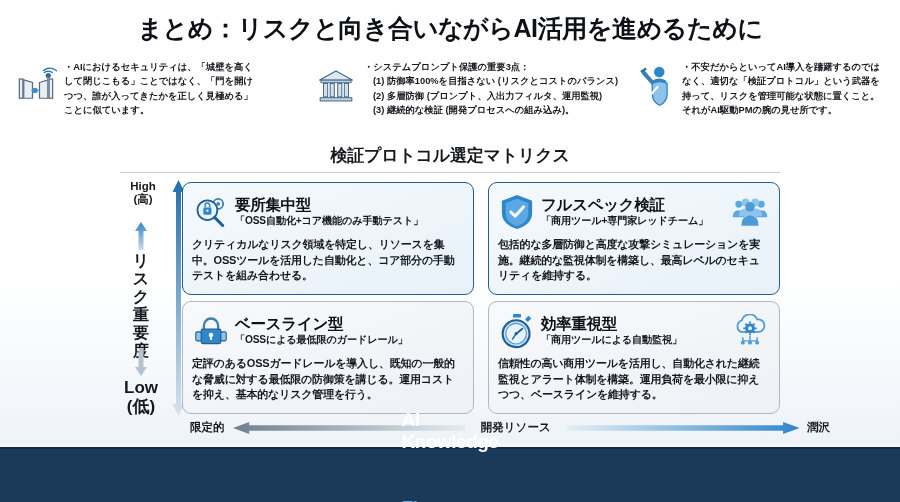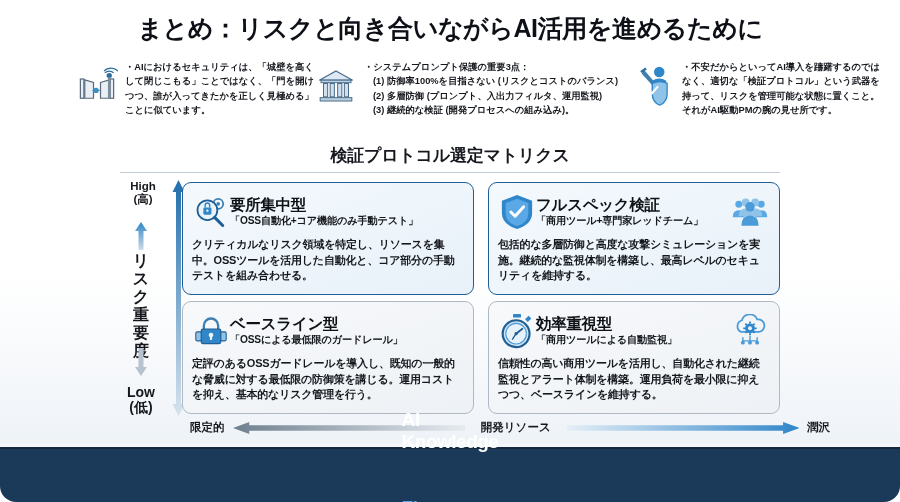--- a/index.html
+++ b/index.html
@@ -4,63 +4,63 @@
 <style>
   html,body{margin:0;padding:0;}
   body{
     width:900px;height:502px;overflow:hidden;
     font-family:"Liberation Sans","DejaVu Sans",sans-serif;
     background:#ffffff;
     color:#111317;
   }
   .slide{position:relative;width:900px;height:502px;
     background:linear-gradient(180deg,#ffffff 0%,#ffffff 55%,#f4f7fa 78%,#eef3f8 88%,#ffffff 90%);
-    overflow:hidden;border-radius:16px;}
+    overflow:hidden;}
 
   
   .title{
     position:absolute;left:0;top:12px;width:900px;text-align:center;
     font-size:25px;font-weight:bold;letter-spacing:-0.4px;color:#0d1117;
   }
 
   
   .header{position:absolute;left:14px;top:58px;width:876px;height:80px;display:flex;}
   .hcol{display:flex;align-items:flex-start;gap:6px;}
-  .hcol.c1{width:300px;justify-content:flex-end;}
+  .hcol.c1{width:300px;}
   .hcol.c2{width:318px;}
   .hcol.c3{width:258px;}
   .hicon{flex:0 0 auto;width:44px;height:56px;display:flex;align-items:center;justify-content:center;}
   .htext{font-size:9.3px;line-height:1.55;font-weight:bold;color:#15181d;padding-top:2px;}
   .numline{padding-left:9px;}
 
   
   .matrix-title{
     position:absolute;left:0;top:144px;width:900px;text-align:center;
     font-size:17px;font-weight:bold;color:#15181d;letter-spacing:-0.2px;
   }
   .matrix-rule{position:absolute;left:120px;top:172px;width:660px;height:1px;background:#c3ccd6;}
 
   
   .v-axis{position:absolute;left:106px;top:180px;width:70px;height:236px;}
   .v-high{position:absolute;left:8px;top:0px;width:58px;text-align:center;font-size:11.5px;font-weight:bold;line-height:1.12;color:#15181d;}
-  .v-low{position:absolute;left:6px;bottom:0px;width:58px;text-align:center;font-size:14px;font-weight:bold;line-height:1.12;color:#15181d;}
+  .v-low{position:absolute;left:6px;bottom:0px;width:58px;text-align:center;font-size:17px;font-weight:bold;line-height:1.12;color:#15181d;}
   .v-label{position:absolute;left:24px;top:72px;width:22px;font-size:16px;font-weight:bold;color:#15181d;
     line-height:1.12;text-align:center;}
   .v-arrow-up{position:absolute;left:28px;top:42px;width:14px;height:28px;}
   .v-arrow-dn{position:absolute;left:28px;bottom:40px;width:14px;height:28px;}
   .v-bigarrow{position:absolute;left:66px;top:0px;width:13px;height:236px;}
 
   
   .grid{position:absolute;left:182px;top:182px;width:598px;height:232px;
     display:grid;grid-template-columns:292px 292px;grid-template-rows:113px 113px;gap:6px 14px;}
   .card{position:relative;border-radius:9px;padding:7px 9px 6px 9px;box-sizing:border-box;overflow:hidden;}
   .card.top{border:1.6px solid #1f5f96;background:linear-gradient(160deg,#f4f9fd 0%,#e8f1f9 100%);}
   .card.bot{border:1.4px solid #aeb9c4;background:linear-gradient(160deg,#f7f9fb 0%,#eef1f5 100%);}
 
-  .card-head{display:flex;align-items:center;height:44px;}
+  .card-head{display:flex;align-items:center;gap:5px;height:44px;}
   .card-icon{flex:0 0 auto;width:38px;height:38px;display:flex;align-items:center;justify-content:center;}
   .card-titles{flex:1 1 auto;min-width:0;}
   .card-title{font-size:15.5px;font-weight:bold;color:#0e1116;line-height:1.05;letter-spacing:-0.3px;}
   .card-sub{font-size:10.2px;font-weight:bold;color:#15181d;line-height:1.2;margin-top:2px;letter-spacing:-0.2px;}
   .card-side-icon{flex:0 0 auto;width:40px;height:38px;display:flex;align-items:center;justify-content:center;}
   .card-body{font-size:11px;font-weight:bold;line-height:1.42;color:#15181d;margin-top:3px;letter-spacing:-0.2px;}
 
   
   .h-axis{position:absolute;left:150px;top:420px;width:640px;height:24px;display:flex;align-items:flex-start;margin-left:40px;}
   .h-end{font-size:11.5px;font-weight:bold;color:#15181d;white-space:nowrap;}

